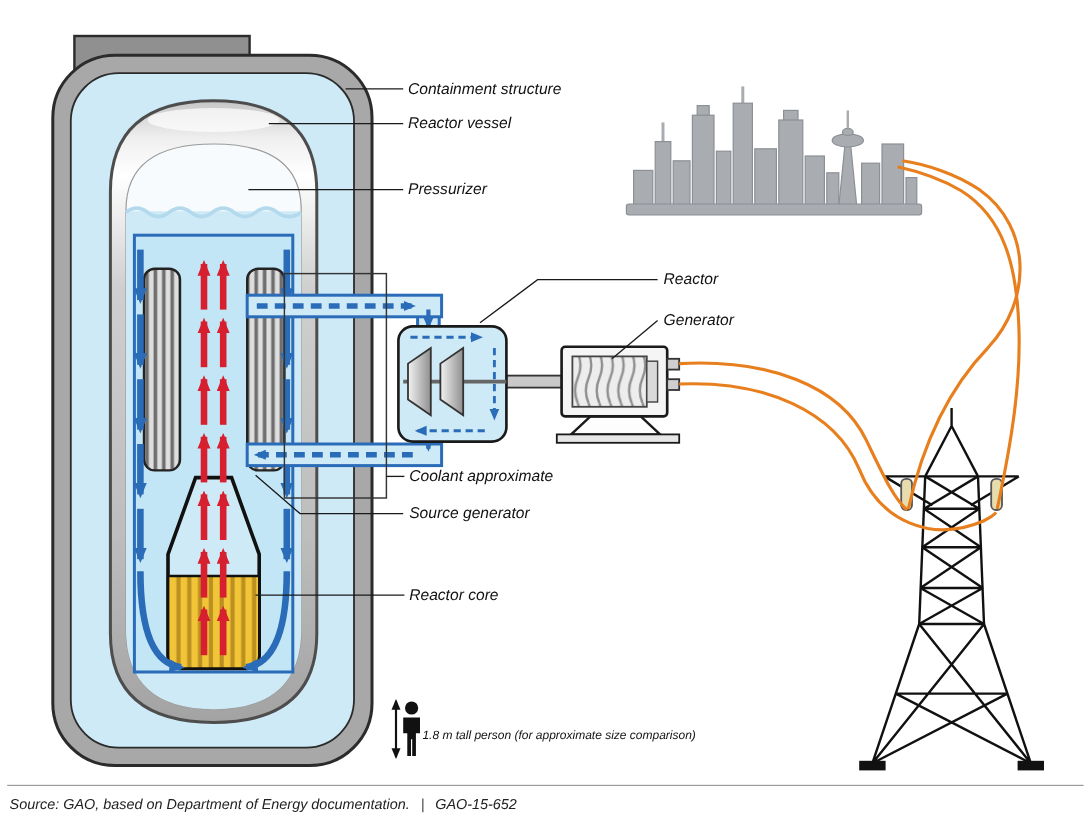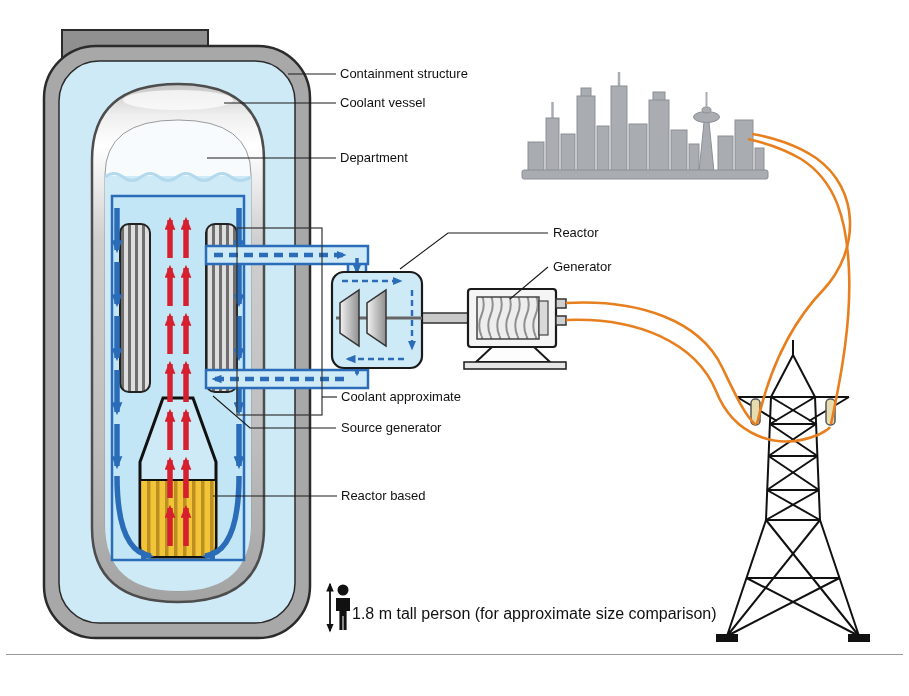--- a/index.html
+++ b/index.html
@@ -1,20 +1,20 @@
 <!DOCTYPE html>
 <html><head>
 <meta charset="utf-8">
 <style>
   html,body{margin:0;padding:0;background:#fff;}
   .page{position:relative;width:909px;height:696px;background:#ffffff;overflow:hidden;
-        font-family:"Liberation Sans",sans-serif;}
+        font-family:"Liberation Sans",sans-serif;font-style:italic;}
   .scene{position:absolute;left:0;top:0;}
   .lbl{position:absolute;font-size:13px;line-height:16px;color:#111;white-space:nowrap;}
-  .cap{font-size:16px;color:#111;}
+  .cap{font-size:10px;color:#111;}
   .rule{position:absolute;left:6px;right:6px;top:654px;border-top:1px solid #9a9a9a;}
   .src{position:absolute;left:8px;top:663px;font-size:12px;color:#222;white-space:nowrap;}
   .src .sep{margin:0 9px;color:#444;}
   
   .fb{stroke:#2b6cb8;stroke-width:5.5;fill:none;marker-end:url(#aB);}
   .fr{stroke:#d6202f;stroke-width:5.5;fill:none;marker-end:url(#aR);}
   .pd{stroke:#2b6cb8;stroke-width:4.5;fill:none;stroke-dasharray:9 6;marker-end:url(#aBs);}
   .pds{stroke:#2b6cb8;stroke-width:3.5;fill:none;stroke-dasharray:7 5;marker-end:url(#aBs);}
   .td{stroke:#2b6cb8;stroke-width:2.4;fill:none;stroke-dasharray:6 4;marker-end:url(#aBs);}
   .twr{stroke:#111;stroke-width:2;fill:none;}
@@ -215,24 +215,27 @@
     <path class="ldr" d="M207,158 L336,158"></path>
     <path class="ldr" d="M548,233 L448,233 L400,269"></path>
     <path class="ldr" d="M548,267 L510,299"></path>
     <path class="ldr" d="M322,397 L337,397"></path>
     <path class="ldr" d="M336,428 L250,428 L213,396"></path>
     <path class="ldr" d="M213,496 L337,496"></path>
   </g>
 </svg>
 
 <div class="lbl" style="left:340px;top:66px">Containment structure</div>
-<div class="lbl" style="left:340px;top:95px">Coolant vessel</div>
-<div class="lbl" style="left:340px;top:150px">Department</div>
+<div class="lbl" style="left:340px;top:95px">Reactor vessel</div>
+<div class="lbl" style="left:340px;top:150px">Pressurizer</div>
 <div class="lbl" style="left:553px;top:225px">Reactor</div>
 <div class="lbl" style="left:553px;top:259px">Generator</div>
 <div class="lbl" style="left:341px;top:389px">Coolant approximate</div>
 <div class="lbl" style="left:341px;top:420px">Source generator</div>
-<div class="lbl" style="left:341px;top:488px">Reactor based</div>
+<div class="lbl" style="left:341px;top:488px">Reactor core</div>
 <div class="lbl cap" style="left:352px;top:606px">1.8 m tall person (for approximate size comparison)</div>
 
 <div class="rule"></div>
-
+<div class="src">
+  <span>Source: GAO, based on Department of Energy documentation.</span><span class="sep">|</span><span>GAO-15-652</span>
 </div>
 
+</div>
+
 </body></html>

